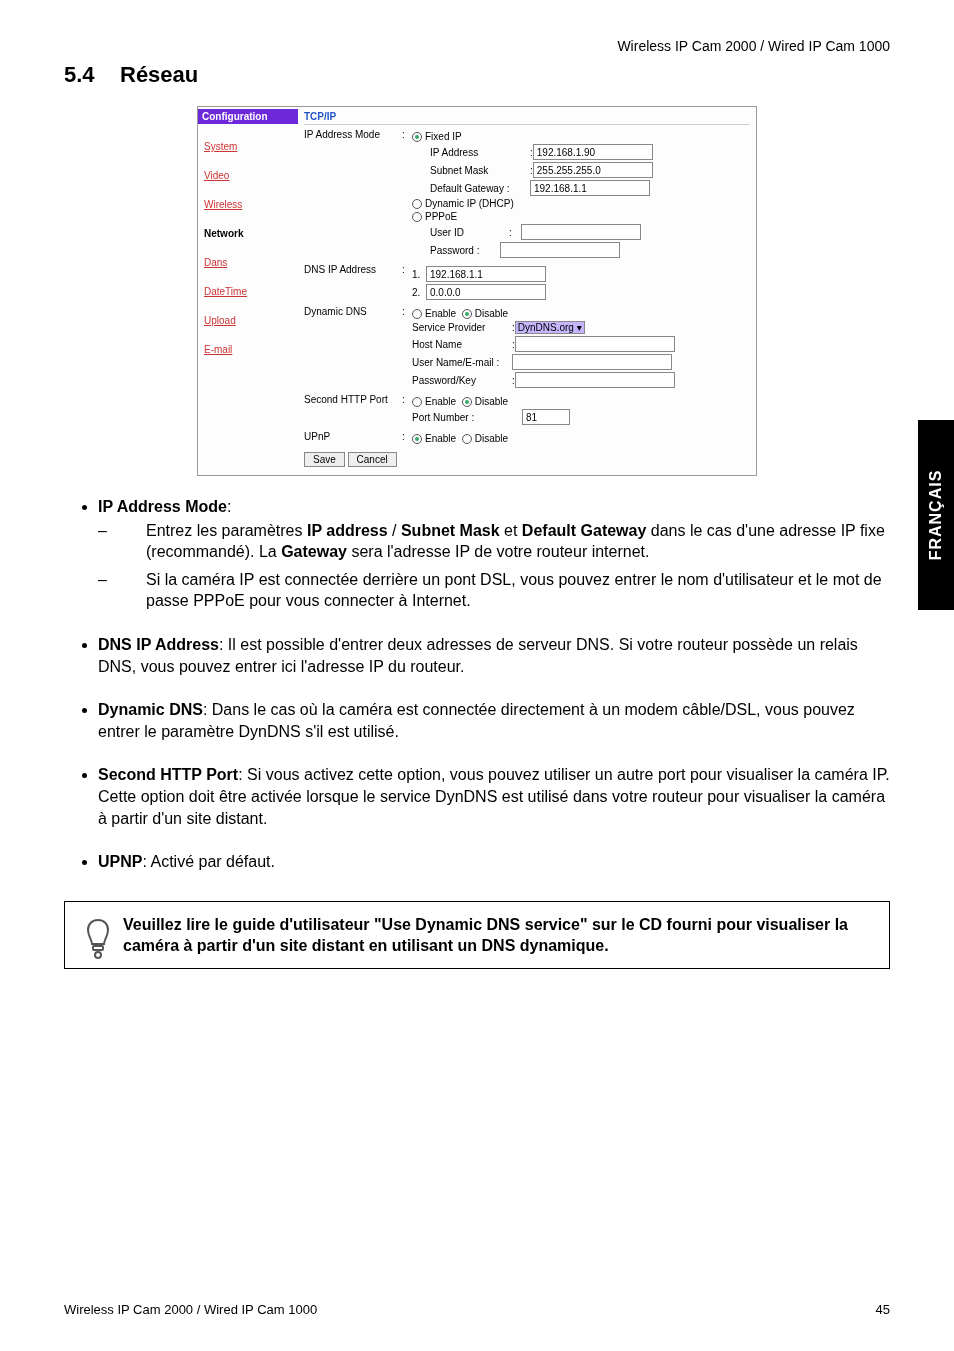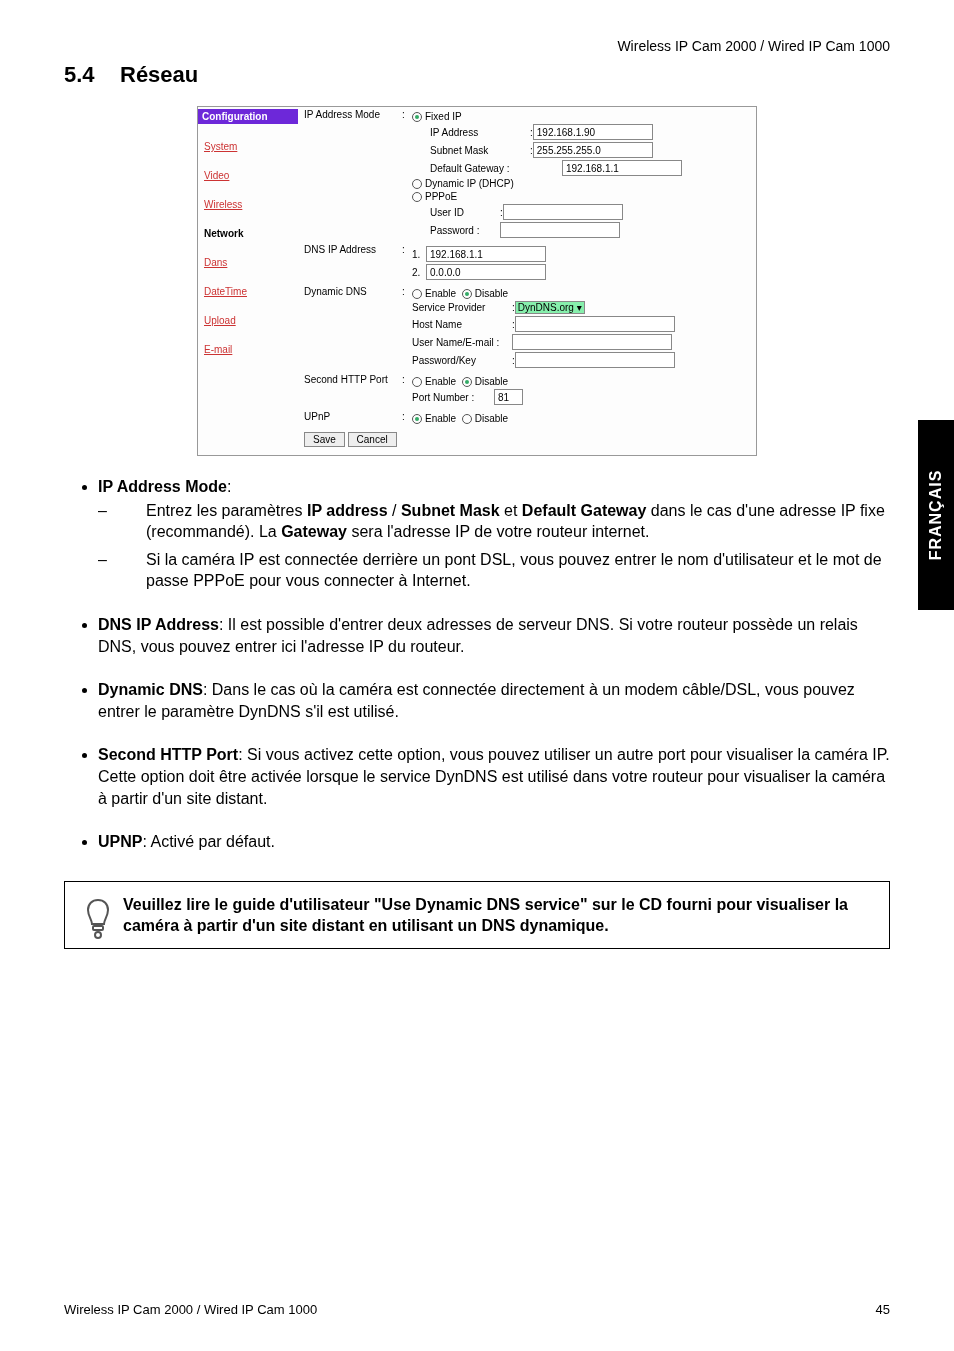--- a/index.html
+++ b/index.html
@@ -24,21 +24,21 @@
   .colon { width: 10px; flex-shrink: 0; }
   .val { flex: 1; }
   .subrow { display: flex; align-items: center; margin: 2px 0; }
   .sublbl { width: 100px; font-size: 10px; }
   .inp { border: 1px solid #888; background: #fff; height: 16px; font-size: 10px; padding: 0 3px; }
   .w1 { width: 120px; }
   .w2 { width: 160px; }
   .radio, .dot { display: inline-block; width: 10px; height: 10px; border: 1px solid #555; border-radius: 50%; margin-right: 3px; vertical-align: middle; position: relative; }
   .dot::after { content: ""; position: absolute; left: 2px; top: 2px; width: 4px; height: 4px; border-radius: 50%; background: #3a6; }
   .btn { border: 1px solid #888; background: #eee; padding: 1px 8px; font-size: 10px; }
-  .sel { border: 1px solid #888; background: #86efac; font-size: 10px; padding: 0 2px; }
+  .sel { border: 1px solid #888; background: #c4b5fd; font-size: 10px; padding: 0 2px; }
 
   
   .content { font-size: 16px; line-height: 1.35; margin-top: 12px; }
   .content > ul { list-style: disc; padding-left: 34px; }
   .content > ul > li { margin-bottom: 22px; }
   .sublist { list-style: none; padding-left: 24px; margin-top: 2px; }
   .sublist li { margin-bottom: 6px; text-indent: -24px; padding-left: 24px; }
   .sublist li::before { content: "–"; display: inline-block; width: 24px; }
   b { font-weight: bold; }
 
@@ -69,44 +69,45 @@
       <a>System</a>
       <a>Video</a>
       <a>Wireless</a>
       <a class="bold">Network</a>
       <a>Dans</a>
       <a>DateTime</a>
       <a>Upload</a>
       <a>E-mail</a>
     </div>
     <div class="shot-right">
+      <div class="hdr">TCP/IP</div>
 
       <div class="row">
         <div class="lbl">IP Address Mode</div>
         <div class="colon">:</div>
         <div class="val">
           <div class="subrow">
               <span class="dot"></span>
               <span>Fixed IP</span>
             </div>
           <div class="subrow" style="padding-left:18px;"><span class="sublbl">IP Address</span>: <input class="inp w1" value="192.168.1.90" style=""></div>
           <div class="subrow" style="padding-left:18px;"><span class="sublbl">Subnet Mask</span>: <input class="inp w1" value="255.255.255.0" style=""></div>
-          <div class="subrow" style="padding-left:18px;gap:32px;">
+          <div class="subrow" style="padding-left:18px;">
               <span class="sublbl">Default Gateway :</span> 
               <input class="inp w1" value="192.168.1.1" style="">
             </div>
           <div class="subrow">
               <span class="radio"></span>
               <span>Dynamic IP (DHCP)</span>
             </div>
           <div class="subrow">
               <span class="radio"></span>
               <span>PPPoE</span>
             </div>
-          <div class="subrow" style="padding-left:18px;"><span class="sublbl" style="width:70px">User ID</span>: <input class="inp w1" style=""></div>
+          <div class="subrow" style="padding-left:18px;gap:9px;"><span class="sublbl" style="width:70px">User ID</span>: <input class="inp w1" style=""></div>
           <div class="subrow" style="padding-left:18px;">
               <span class="sublbl" style="width:70px">Password :</span> 
               <input class="inp w1" style="">
             </div>
         </div>
       </div>
 
       <div class="row">
         <div class="lbl">DNS IP Address</div>
         <div class="colon">:</div>
@@ -137,21 +138,21 @@
         </div>
       </div>
 
       <div class="row">
         <div class="lbl">Second HTTP Port</div>
         <div class="colon">:</div>
         <div class="val">
           <div class="subrow"><span class="radio"></span><span>Enable</span>&nbsp;&nbsp;<span class="dot"></span><span>Disable</span></div>
           <div class="subrow">
               <span class="sublbl" style="width:82px">Port Number :</span>
-              <input class="inp" style="width: 29px;" value="81">
+              <input class="inp" style="width: 48px; margin-left: 28px;" value="81">
             </div>
         </div>
       </div>
 
       <div class="row">
         <div class="lbl">UPnP</div>
         <div class="colon">:</div>
         <div class="val">
           <div class="subrow"><span class="dot"></span><span>Enable</span>&nbsp;&nbsp;<span class="radio"></span><span>Disable</span></div>
         </div>

